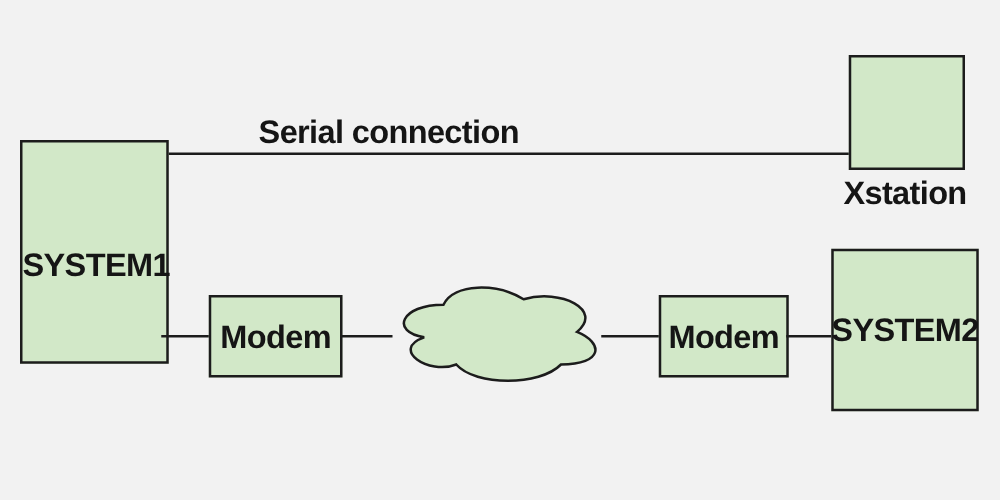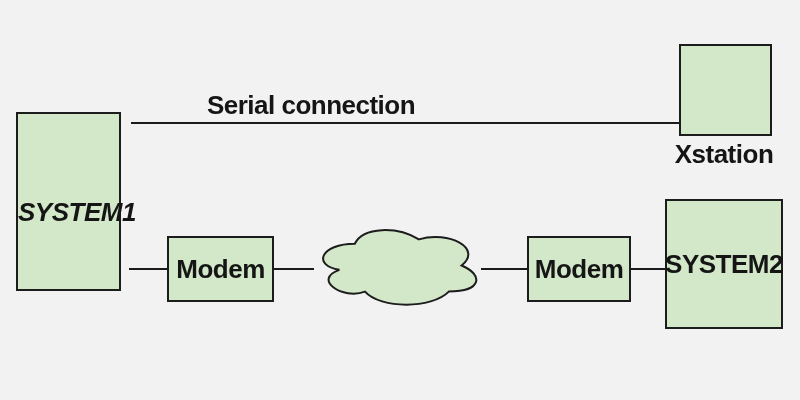--- a/index.html
+++ b/index.html
@@ -42,21 +42,21 @@
   .edge-label {
     position: absolute;
     text-align: center;
   }
   .connector {
     position: absolute;
     height: 2px;
     background: var(--connector);
   }
   
-  #system1  { left: 16px;  top: 93px;  width: 105px; height: 179px; font-style: italic; }
+  #system1  { left: 16px;  top: 93px;  width: 119px; height: 179px; }
   #system1 .node-label { position: absolute; left: 0; right: 0; top: 84px; text-align: center; }
   #modem-left  { left: 167px; top: 217px; width: 107px; height: 66px; }
   #modem-right { left: 527px; top: 217px; width: 104px; height: 66px; }
   #system2  { left: 665px; top: 180px; width: 118px; height: 130px; }
   #xstation { left: 679px; top: 25px;  width: 93px;  height: 92px; }
 
   #serial-line { left: 131px; top: 103px; width: 549px; }
   #conn-sys1-modem   { left: 129px; top: 249px; width: 40px; }
   #conn-modem-cloud  { left: 272px; top: 249px; width: 42px; }
   #conn-cloud-modem  { left: 481px; top: 249px; width: 48px; }

